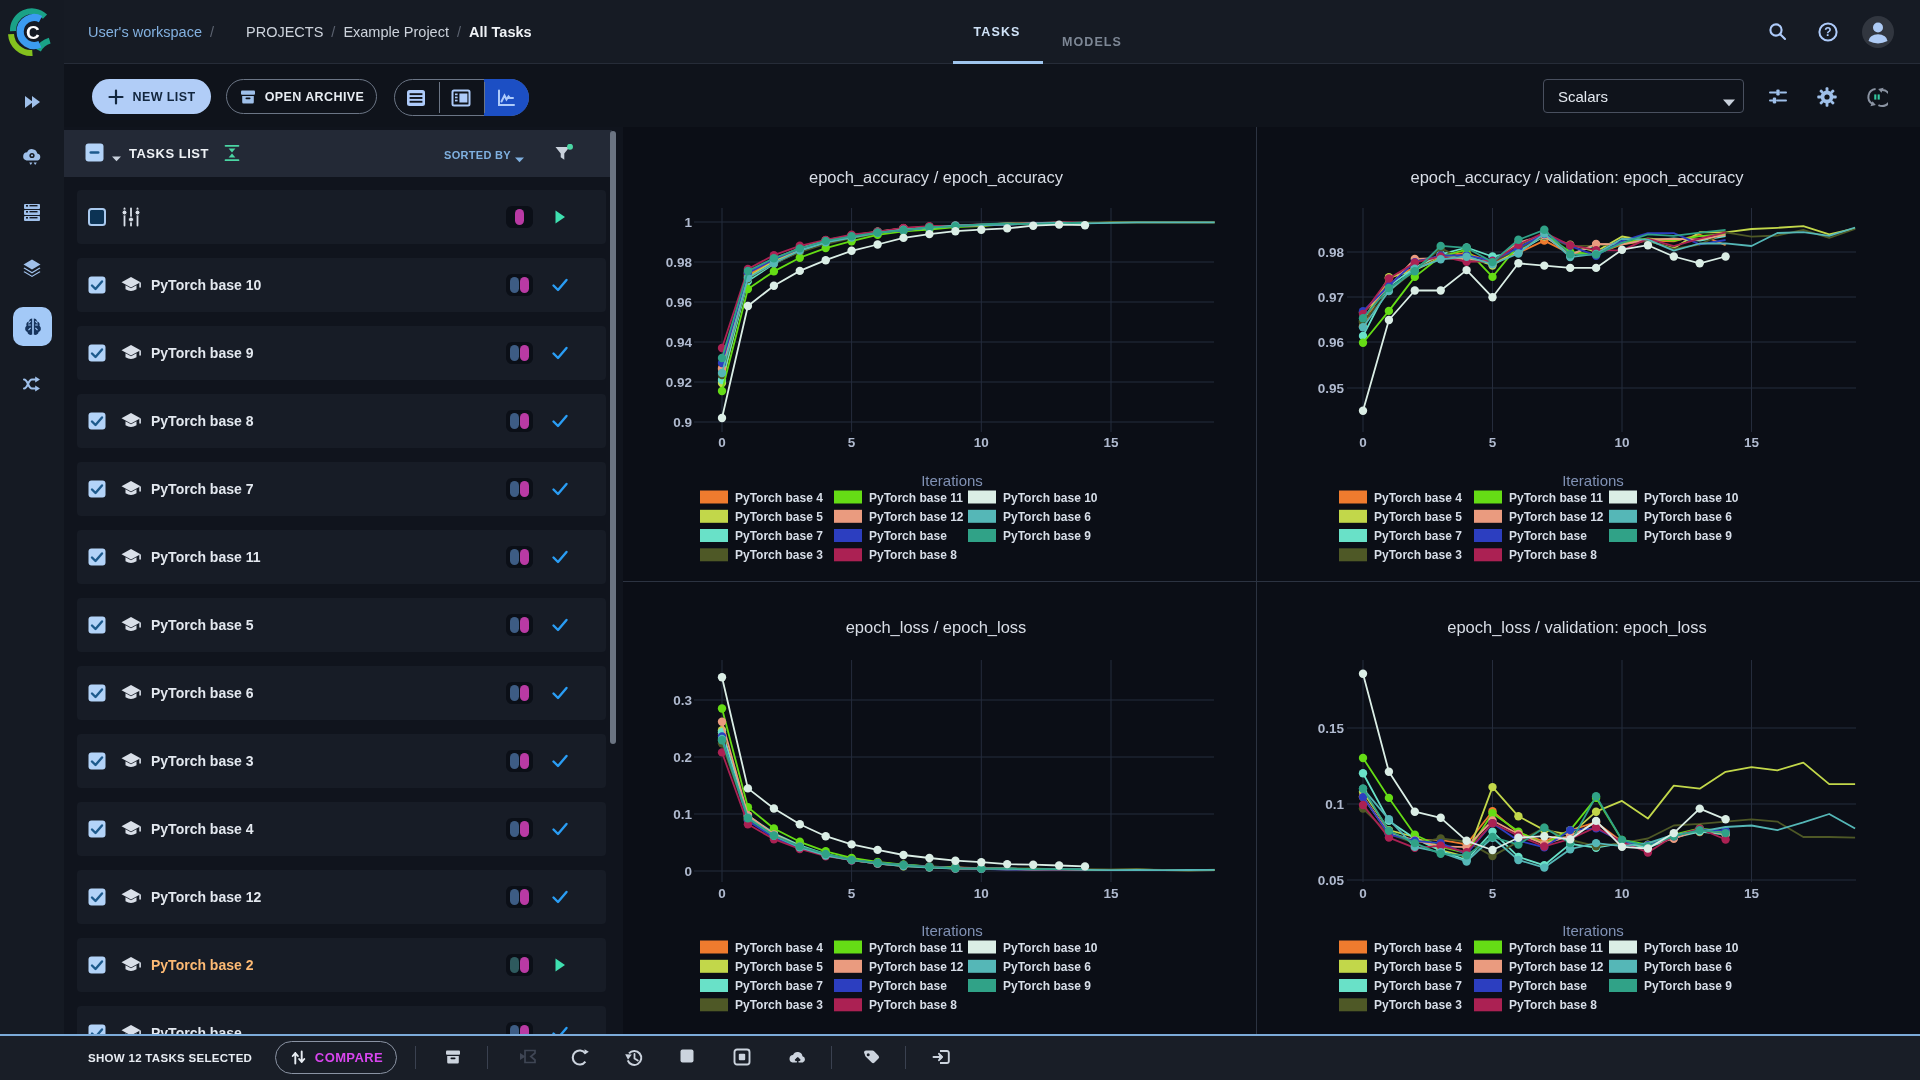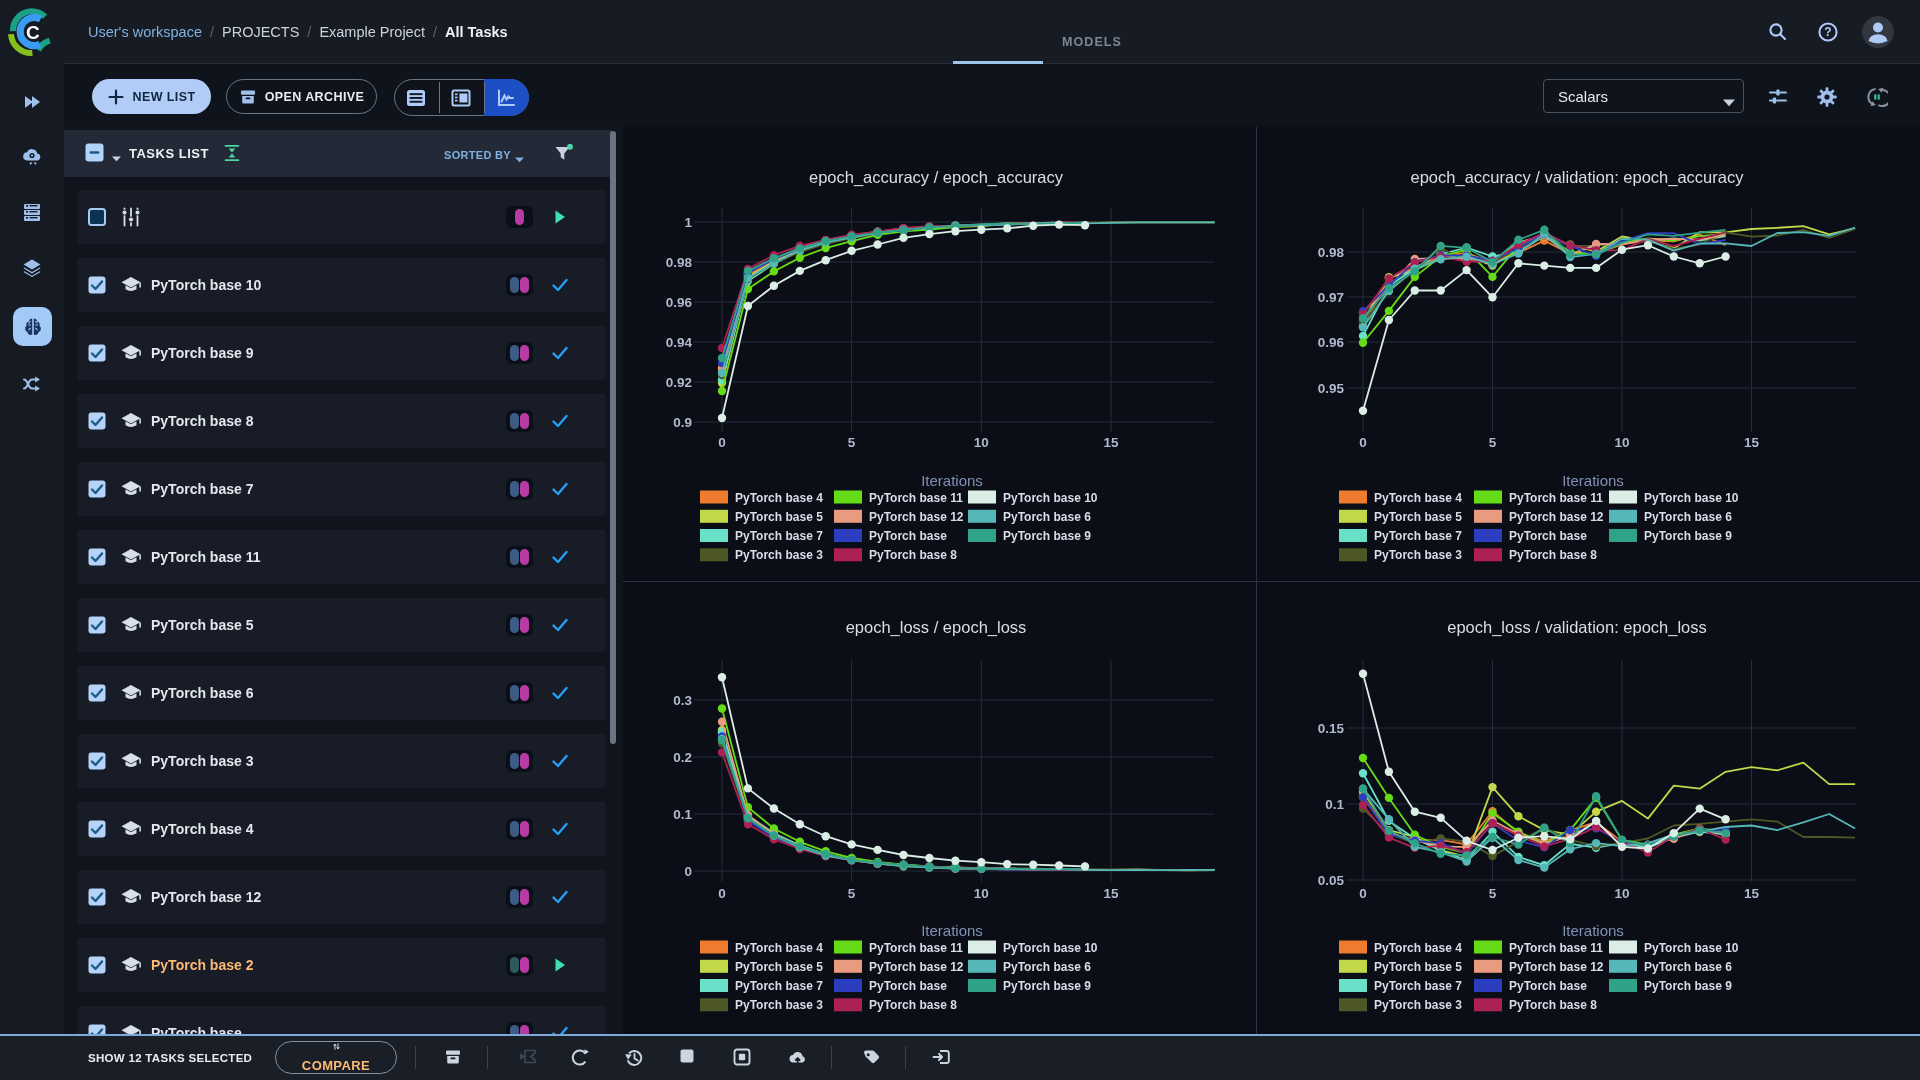--- a/index.html
+++ b/index.html
@@ -62,26 +62,27 @@
         <g fill="none" stroke="#9fc0ea" stroke-width="2" stroke-linecap="round">
           <path d="M3 15.5 C 7 15.5 7 6.5 11 6.5 L15 6.5"></path>
           <path d="M3 6.5 C 7 6.5 7 15.5 11 15.5 L15 15.5"></path>
         </g>
         <path d="M14.2 3.5 L19 6.5 L14.2 9.5 Z" fill="#9fc0ea"></path>
         <path d="M14.2 12.5 L19 15.5 L14.2 18.5 Z" fill="#9fc0ea"></path>
       </svg></div>
 <div class="abs" style="left:88px;top:0;height:64px;display:flex;align-items:center;font-size:14.5px;">
       <span style="color:#83b1e0;">User's workspace</span>
       <span style="color:#5c6370;padding:0 8px;">/</span>
-      <span style="color:#cdd3dc;">PROJECTS</span>
+      <span style="color:#cdd3dc;margin-left:24px;">PROJECTS</span>
       <span style="color:#5c6370;padding:0 8px;">/</span>
       <span style="color:#cdd3dc;">Example Project</span>
       <span style="color:#5c6370;padding:0 8px;">/</span>
       <span style="color:#eef1f5;font-weight:bold;">All Tasks</span>
     </div>
+<div class="abs" style="left:917px;top:0;width:160px;height:64px;display:flex;align-items:center;justify-content:center;font-size:12.5px;font-weight:bold;letter-spacing:1.1px;color:#cfe2f7;">TASKS</div>
 <div class="abs" style="left:1012px;top:0;width:160px;height:52px;display:flex;align-items:center;justify-content:center;font-size:12.5px;font-weight:bold;letter-spacing:1.1px;color:#7d8795;margin-top:16px;">MODELS</div>
 <div class="abs" style="left:953px;top:61px;width:90px;height:3px;background:#9fc5ed;"></div>
 <div style="position:absolute;left:1767px;top:21px;"><svg width="22" height="22" viewBox="0 0 22 22" style="">
         <circle cx="9" cy="9" r="5.6" fill="none" stroke="#aecbfa" stroke-width="2.1"></circle>
         <line x1="13.2" y1="13.2" x2="18" y2="18" stroke="#aecbfa" stroke-width="2.1" stroke-linecap="round"></line>
       </svg></div>
 <div style="position:absolute;left:1817px;top:21px;"><svg width="22" height="22" viewBox="0 0 22 22" style="">
         <circle cx="11" cy="11" r="8.6" fill="none" stroke="#aecbfa" stroke-width="2"></circle>
         <text x="11" y="15.4" text-anchor="middle" font-size="12" font-weight="bold" fill="#aecbfa" font-family="Liberation Sans">?</text>
       </svg></div>
@@ -1146,21 +1147,21 @@
 <text x="1509" y="1009.3" font-size="12" font-weight="bold" fill="#d7dee8">PyTorch base 8</text>
 <rect x="1609" y="940.5" width="28" height="13" fill="#dbeee6"></rect>
 <text x="1644" y="951.5" font-size="12" font-weight="bold" fill="#d7dee8">PyTorch base 10</text>
 <rect x="1609" y="959.8" width="28" height="13" fill="#55b7b7"></rect>
 <text x="1644" y="970.8" font-size="12" font-weight="bold" fill="#d7dee8">PyTorch base 6</text>
 <rect x="1609" y="979.0" width="28" height="13" fill="#30a287"></rect>
 <text x="1644" y="990.0" font-size="12" font-weight="bold" fill="#d7dee8">PyTorch base 9</text>
 </svg>
 <div class="abs" style="left:0;top:1034px;width:1920px;height:46px;background:#191e27;border-top:2px solid #7cabd9;"></div>
 <div class="abs" style="left:88px;top:1036px;height:44px;display:flex;align-items:center;color:#e8edf3;font-weight:bold;font-size:11.5px;letter-spacing:0.3px;">SHOW 12 TASKS SELECTED</div>
-<div class="abs" style="left:275px;top:1041px;width:122px;height:33px;border-radius:16.5px;border:1px solid #8a93a3;display:flex;align-items:center;justify-content:center;gap:7px;color:#fdba74;font-weight:bold;font-size:13px;letter-spacing:0.4px;flex-direction:column;">
+<div class="abs" style="left:275px;top:1041px;width:122px;height:33px;border-radius:16.5px;border:1px solid #8a93a3;display:flex;align-items:center;justify-content:center;gap:7px;color:#d946ef;font-weight:bold;font-size:13px;letter-spacing:0.4px;">
       <svg width="19" height="19" viewBox="0 0 19 19" style="">
         <g fill="none" stroke="#e8edf3" stroke-width="1.9" stroke-linecap="round">
           <path d="M6.3 15.5 V5 M6.3 5 l-2.6 3 M6.3 5 l2.6 3"></path>
           <path d="M12.7 3.5 V14 M12.7 14 l-2.6 -3 M12.7 14 l2.6 -3"></path>
         </g>
       </svg>
       <span>COMPARE</span>
     </div>
 <div class="abs" style="left:415px;top:1046px;width:1px;height:23px;background:#3a4150;"></div>
 <div class="abs" style="left:487px;top:1046px;width:1px;height:23px;background:#3a4150;"></div>

